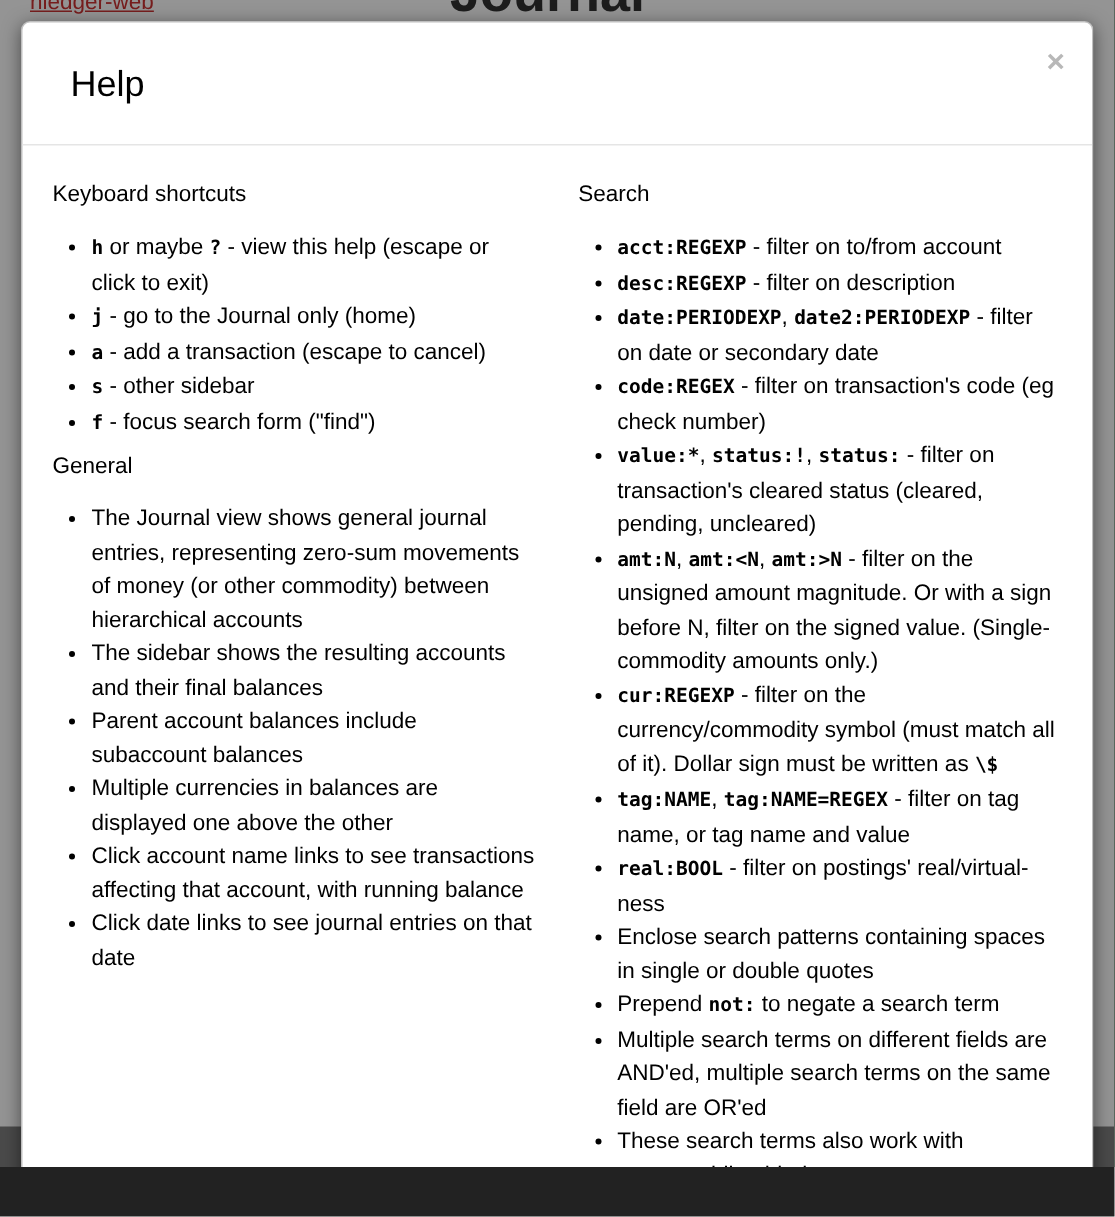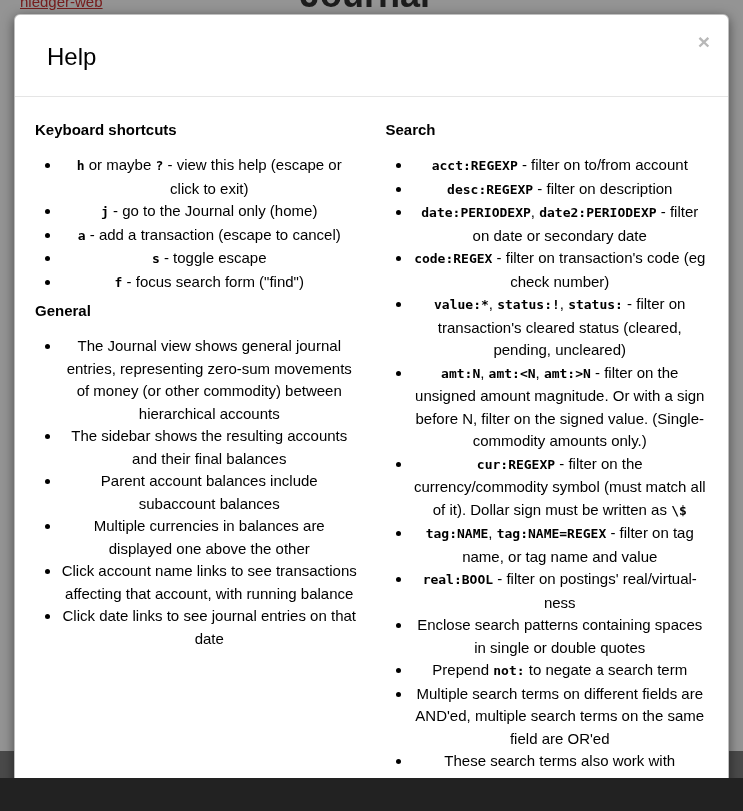--- a/index.html
+++ b/index.html
@@ -25,23 +25,23 @@
   .modal-header{
     position:relative;padding:16px 20px 13px 20px;border-bottom:1px solid #e5e5e5;
   }
   .modal-title{margin:12px;font-size:24px;font-weight:500;color:#000;}
   .close{
     position:absolute;right:14px;top:14px;border:0;background:none;
     font-size:21px;font-weight:bold;color:#b8b8b8;line-height:1;cursor:pointer;padding:2px 4px;
   }
   .modal-body{display:flex;gap:28px;padding:16px 20px 26px 20px;}
   .col{flex:1;min-width:0;}
-  .section-heading{font-size:15px;font-weight:bold;margin:8px 0 16px 0;color:#000;}
+  .section-heading{font-size:15px;font-weight:normal;margin:8px 0 16px 0;color:#000;}
   .section-heading.spaced{}
-  ul.help-list{margin:0 0 6px 0;padding:0 0 0 26px;list-style:disc;text-align:center;}
+  ul.help-list{margin:0 0 6px 0;padding:0 0 0 26px;list-style:disc;}
   ul.help-list li{font-size:15px;line-height:22.5px;color:#000;margin:0;}
   code{
     font-family:"DejaVu Sans Mono","Liberation Mono",monospace;
     font-weight:bold;font-size:13px;color:#000;background:none;
   }
 </style>
 </head>
 <body>
 
 <div class="screen">
@@ -59,21 +59,21 @@
       <h2 class="modal-title">Help</h2>
       <button class="close">×</button>
     </div>
     <div class="modal-body">
       <div class="col">
         <h3 class="section-heading">Keyboard shortcuts</h3>
         <ul class="help-list">
             <li><code>h</code><span> or maybe </span><code>?</code><span> - view this help (escape or click to exit)</span></li>
             <li><code>j</code><span> - go to the Journal only (home)</span></li>
             <li><code>a</code><span> - add a transaction (escape to cancel)</span></li>
-            <li><code>s</code><span> - toggle escape</span></li>
+            <li><code>s</code><span> - other sidebar</span></li>
             <li><code>f</code><span> - focus search form ("find")</span></li>
           </ul>
         <h3 class="section-heading spaced">General</h3>
         <ul class="help-list">
             <li><span>The Journal view shows general journal entries, representing zero-sum movements of money (or other commodity) between hierarchical accounts</span></li>
             <li><span>The sidebar shows the resulting accounts and their final balances</span></li>
             <li><span>Parent account balances include subaccount balances</span></li>
             <li><span>Multiple currencies in balances are displayed one above the other</span></li>
             <li><span>Click account name links to see transactions affecting that account, with running balance</span></li>
             <li><span>Click date links to see journal entries on that date</span></li>

